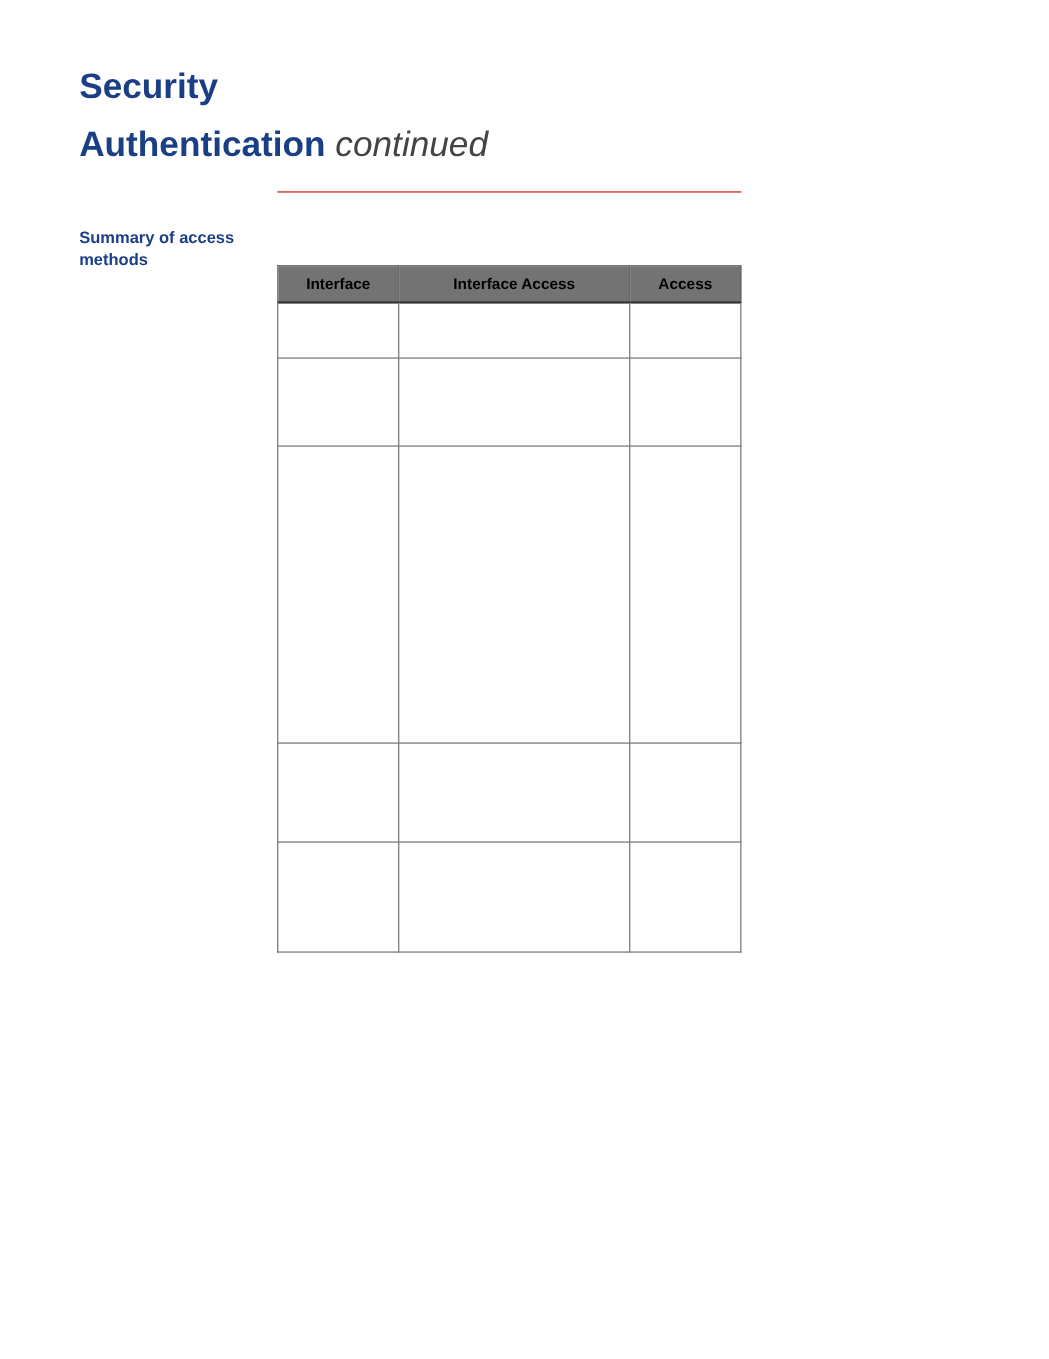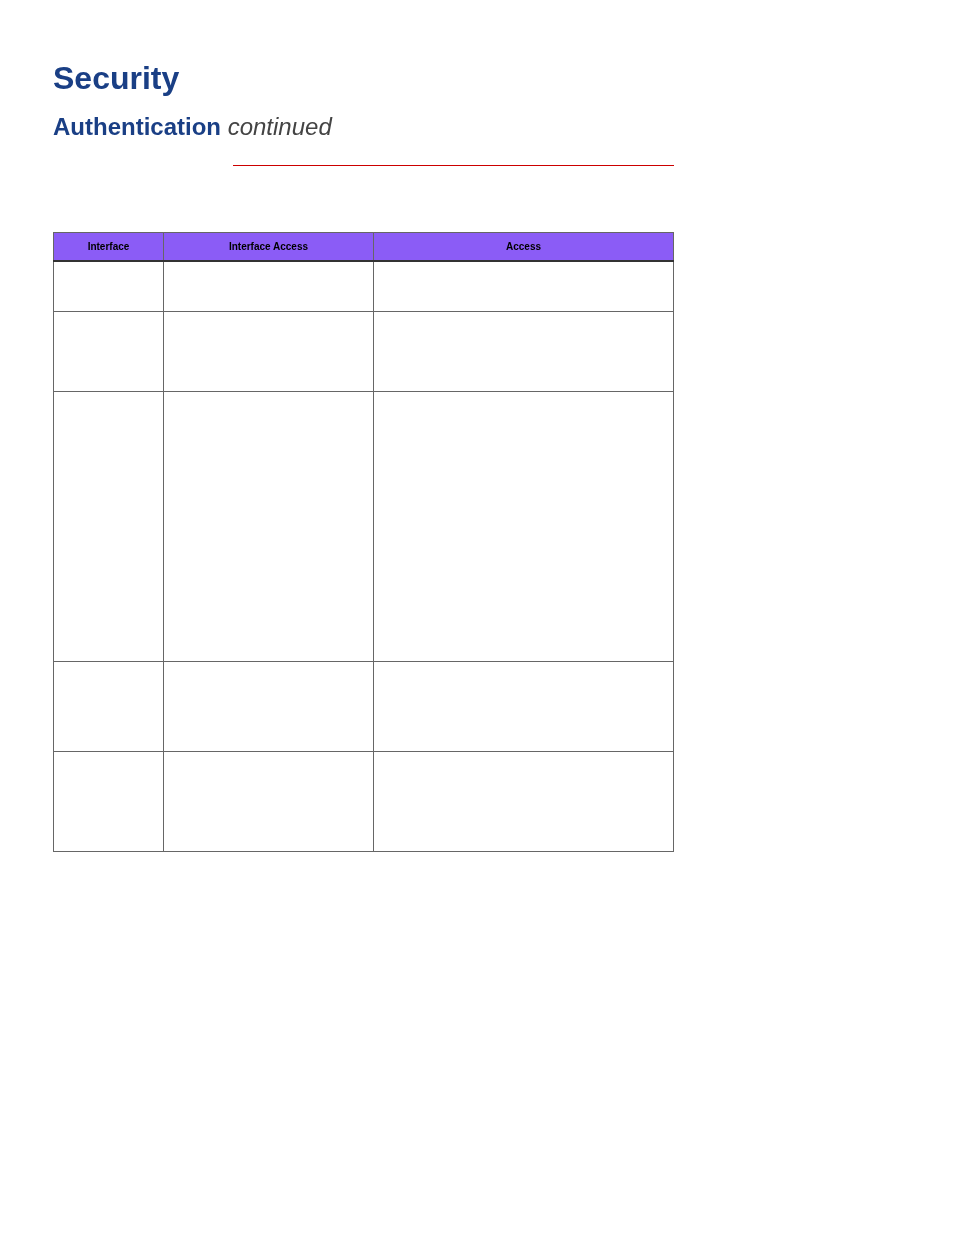--- a/index.html
+++ b/index.html
@@ -1,32 +1,32 @@
 <!DOCTYPE html>
 <html><head>
 <meta charset="utf-8">
 <style>
   html,body{margin:0;padding:0;background:#fff;font-family:Arial,Helvetica,sans-serif;}
   .page{
     width:774px;
     height:1235px;
     box-sizing:border-box;
-    padding:60px 100px 0 53px;
+    padding:60px 100px 0 72px;
     position:relative;
   }
   .title{
     font-family:"Trebuchet MS","Segoe UI",Arial,sans-serif;
     font-weight:bold;
     font-size:32px;
     color:#1a3f85;
     margin:0 0 16px 0;
   }
   .subtitle{
     font-family:"Trebuchet MS","Segoe UI",Arial,sans-serif;
-    font-size:24px;
+    font-size:32px;
     margin:0 0 24px 0;
   }
   .subtitle .sec{
     color:#1a3f85;
     font-weight:bold;
   }
   .subtitle .cont{
     color:#444;
     font-style:italic;
     font-weight:normal;
@@ -54,27 +54,27 @@
     flex:1;
     padding-top:38px;
   }
   table.access{
     width:100%;
     border-collapse:collapse;
   }
   table.access th{
     font-family:Arial,Helvetica,sans-serif;
     font-weight:bold;
-    font-size:10px;
+    font-size:14px;
     color:#000;
     text-align:center;
     padding:8px 6px;
     border:1px solid #666;
     border-bottom:2px solid #333;
-    background:#8b5cf6;
+    background:#737373;
   }
   table.access td{
     border:1px solid #666;
     font-size:13px;
     color:#000;
     padding:6px;
     vertical-align:top;
   }
   
   table.access col.c1{width:110px;}
@@ -89,20 +89,21 @@
   <h1 class="title">Security</h1>
 
   <div class="subtitle">
     <span class="sec">Authentication</span>
     <span class="cont">continued</span>
   </div>
 
   <hr class="rule">
 
   <div class="body-row">
+    <div class="sidelabel">Summary of access methods</div>
 
     <div class="tablewrap">
       <table class="access">
         <colgroup>
           <col class="c1">
             <col class="c2">
             <col class="c3">
         </colgroup>
         <thead>
           <tr>

